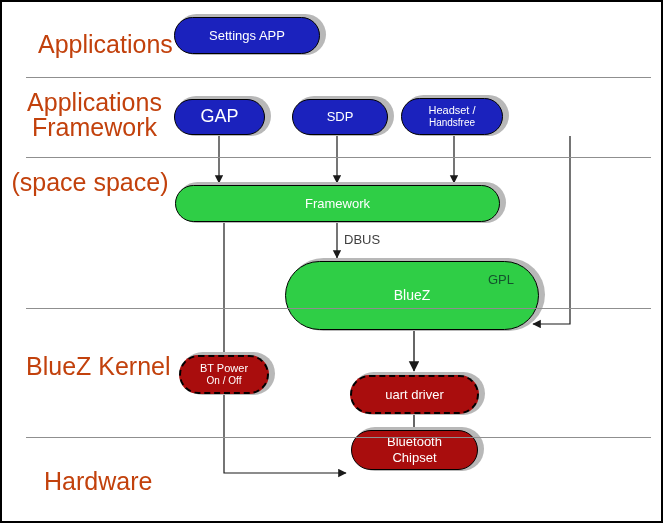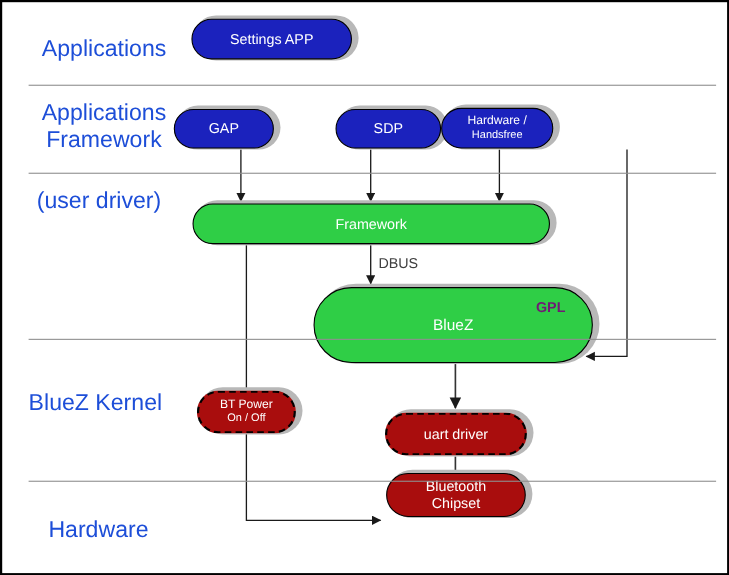--- a/index.html
+++ b/index.html
@@ -2,41 +2,41 @@
 <html><head>
 <meta charset="utf-8">
 <style>
   html,body { margin:0; padding:0; background:#fff; }
   .canvas {
     position:relative; width:663px; height:523px; background:#ffffff;
     border:2px solid #000; box-sizing:border-box; overflow:hidden;
     font-family:"Liberation Sans", sans-serif;
   }
   .layer-label {
-    position:absolute; color:#1d4ed8; font-size:21px; line-height:25px;
+    position:absolute; color:#c2410c; font-size:25px; line-height:25px;
     z-index:2; white-space:nowrap;
   }
   .layer-label.center { text-align:center; white-space:normal; }
   .divider {
     position:absolute; left:24px; width:625px; height:1px;
     background:#8f8f8f; z-index:5;
   }
   .pill {
     position:absolute; box-sizing:border-box; z-index:2;
     display:flex; flex-direction:column; align-items:center; justify-content:center;
     color:#fff; text-align:center; border:1px solid #000;
     box-shadow:4px -1px 0 2px #b8b8b8; line-height:1.2;
   }
   .pill.blue  { background:#1b22bd; }
   .pill.green { background:#2fce46; }
   .pill.red   { background:#a90d0d; }
   .pill.dashed{ border:2px dashed #000; }
   .connectors { position:absolute; left:0; top:0; z-index:1; }
   .dbus-label { position:absolute; left:342px; top:230px; font-size:13px; color:#404040; z-index:3; }
-  .gpl-badge  { position:absolute; top:10px; right:24px; color:#701a75; font-size:13px;font-weight:bold; }
+  .gpl-badge  { position:absolute; top:10px; right:24px; color:#14532d; font-size:13px; }
 </style>
 </head>
 <body>
 
 <div class="canvas">
 
   <svg class="connectors" width="663" height="523" viewBox="0 0 663 523">
     <defs>
       <marker id="arr" markerWidth="8" markerHeight="8" refX="6.5" refY="3.5" orient="auto">
         <path d="M0,0 L7,3.5 L0,7 Z" fill="#1a1a1a"></path>
@@ -58,41 +58,41 @@
   <div class="divider" style="top:435px"></div>
 
   <div class="layer-label" style="left:36px;top:30px">
     <div>Applications</div>
   </div>
   <div class="layer-label center" style="left:25px;top:88px;width:135px">
     <div>Applications</div>
     <div>Framework</div>
   </div>
   <div class="layer-label center" style="left:8px;top:169px;width:160px;line-height:23px">
-    <div>(user driver)</div>
+    <div>(space space)</div>
   </div>
   <div class="layer-label" style="left:24px;top:352px">
     <div>BlueZ Kernel</div>
   </div>
   <div class="layer-label" style="left:42px;top:467px">
     <div>Hardware</div>
   </div>
 
   <div class="pill blue" style="left:172px;top:15px;width:146px;height:37px;border-radius:19px;font-size:13px">
     <span>Settings APP</span>
   </div>
 
-  <div class="pill blue" style="left:156px;top:97px;width:91px;height:36px;border-radius:18px;font-size:13px">
+  <div class="pill blue" style="left:172px;top:97px;width:91px;height:36px;border-radius:18px;font-size:18px">
     <span>GAP</span>
   </div>
-  <div class="pill blue" style="left:303px;top:97px;width:96px;height:36px;border-radius:18px;font-size:13px">
+  <div class="pill blue" style="left:290px;top:97px;width:96px;height:36px;border-radius:18px;font-size:13px">
     <span>SDP</span>
   </div>
   <div class="pill blue" style="left:399px;top:96px;width:102px;height:37px;border-radius:19px;font-size:11px">
-    <span>Hardware /</span>
+    <span>Headset /</span>
     <span style="font-size:10px">Handsfree</span>
   </div>
 
   <div class="pill green" style="left:173px;top:183px;width:325px;height:37px;border-radius:19px;font-size:13px">
     <span>Framework</span>
   </div>
   <div class="pill green" style="left:283px;top:259px;width:254px;height:69px;border-radius:35px;font-size:14px">
     <span class="gpl-badge">GPL</span>
     <span>BlueZ</span>
   </div>

